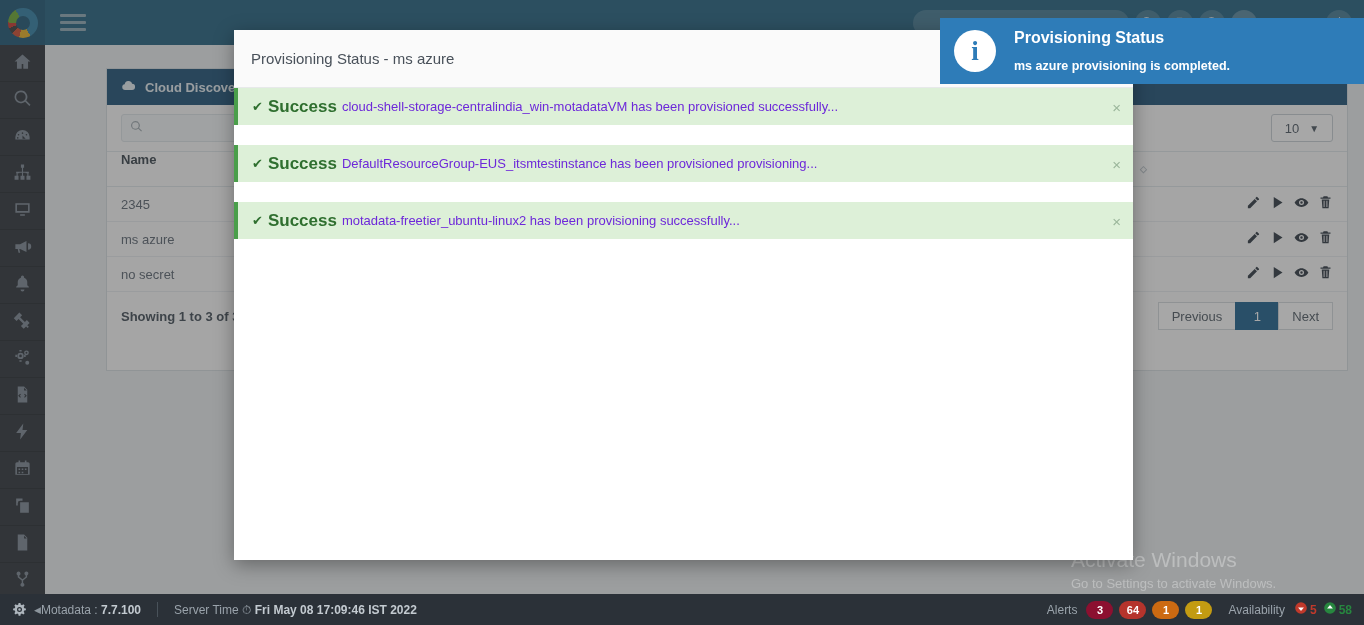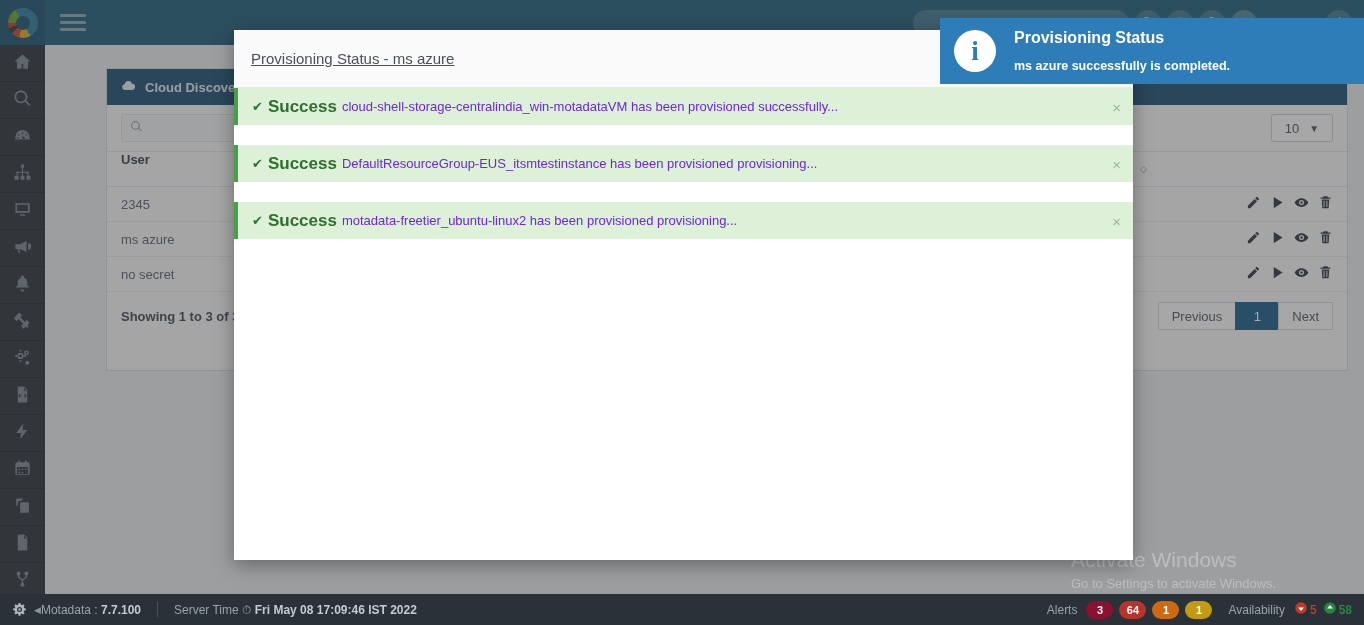--- a/index.html
+++ b/index.html
@@ -181,21 +181,21 @@
     width: 899px; height: 530px;
     background: #fff;
     box-shadow: 0 5px 18px rgba(0,0,0,0.35);
     z-index: 20;
   }
   #modal-head {
     height: 58px; border-bottom: 1px solid #e7e9ea;
     display: flex; align-items: center; padding: 0 17px;
     background: #fafafa;
   }
-  #modal-title { font-size: 15px; color: #49515a; text-decoration: underline; }
+  #modal-title { font-size: 15px; color: #49515a; }
   #modal-body { padding: 0; }
   .alert {
     height: 37px; margin: 0 0 20px 0;
     background: #ddf0d8; border-left: 4px solid #4a9e4a;
     display: flex; align-items: center; padding: 0 14px;
     position: relative;
   }
   .alert .chk { color: #2f6f2f; font-size: 13px; margin-right: 5px; }
   .alert .lbl { color: #2f6f2f; font-size: 17px; font-weight: bold; margin-right: 5px; }
   .alert .msg { color: #6d28d9; font-size: 13px; }
@@ -438,21 +438,21 @@
         <div id="page-len">
           <span>10</span>
           <span class="chev">▼</span>
         </div>
       </div>
 
       <table id="tbl">
         <thead>
           <tr>
             <th style="width:55%">
-              <span>User</span>
+              <span>Name</span>
               <span class="sort-mark">▲</span>
             </th>
             <th style="width:30%">
               <span class="sort-both">◇</span>
             </th>
             <th style="width:15%"></th>
           </tr>
         </thead>
         <tbody id="tbody">
             <tr>
@@ -528,31 +528,31 @@
         </div>
         <div class="alert">
           <span class="chk">✔</span>
           <span class="lbl">Success</span>
           <span class="msg">DefaultResourceGroup-EUS_itsmtestinstance has been provisioned provisioning...</span>
           <span class="x">×</span>
         </div>
         <div class="alert">
           <span class="chk">✔</span>
           <span class="lbl">Success</span>
-          <span class="msg">motadata-freetier_ubuntu-linux2 has been provisioned provisioning...</span>
+          <span class="msg">motadata-freetier_ubuntu-linux2 has been provisioning successfully...</span>
           <span class="x">×</span>
         </div>
       </div>
   </div>
 
   <div id="toast">
     <div class="ti">i</div>
     <div>
       <div class="tt">Provisioning Status</div>
-      <div class="tm">ms azure successfully is completed.</div>
+      <div class="tm">ms azure provisioning is completed.</div>
     </div>
   </div>
 
   <div id="footer">
     <span class="gear">
       <svg viewBox="0 0 24 24">
           <path d="M12 8a4 4 0 100 8 4 4 0 000-8zm0 2a2 2 0 110 4 2 2 0 010-4zM10.5 1.5h3l.4 2.6 2 .9 2.2-1.5 2.1 2.1-1.5 2.2.9 2 2.6.4v3l-2.6.4-.9 2 1.5 2.2-2.1 2.1-2.2-1.5-2 .9-.4 2.6h-3l-.4-2.6-2-.9-2.2 1.5-2.1-2.1 1.5-2.2-.9-2-2.6-.4v-3l2.6-.4.9-2L3.8 5.6l2.1-2.1L8.1 5l2-.9z"></path>
         </svg>
     </span>
     <span class="caret">◀</span>

